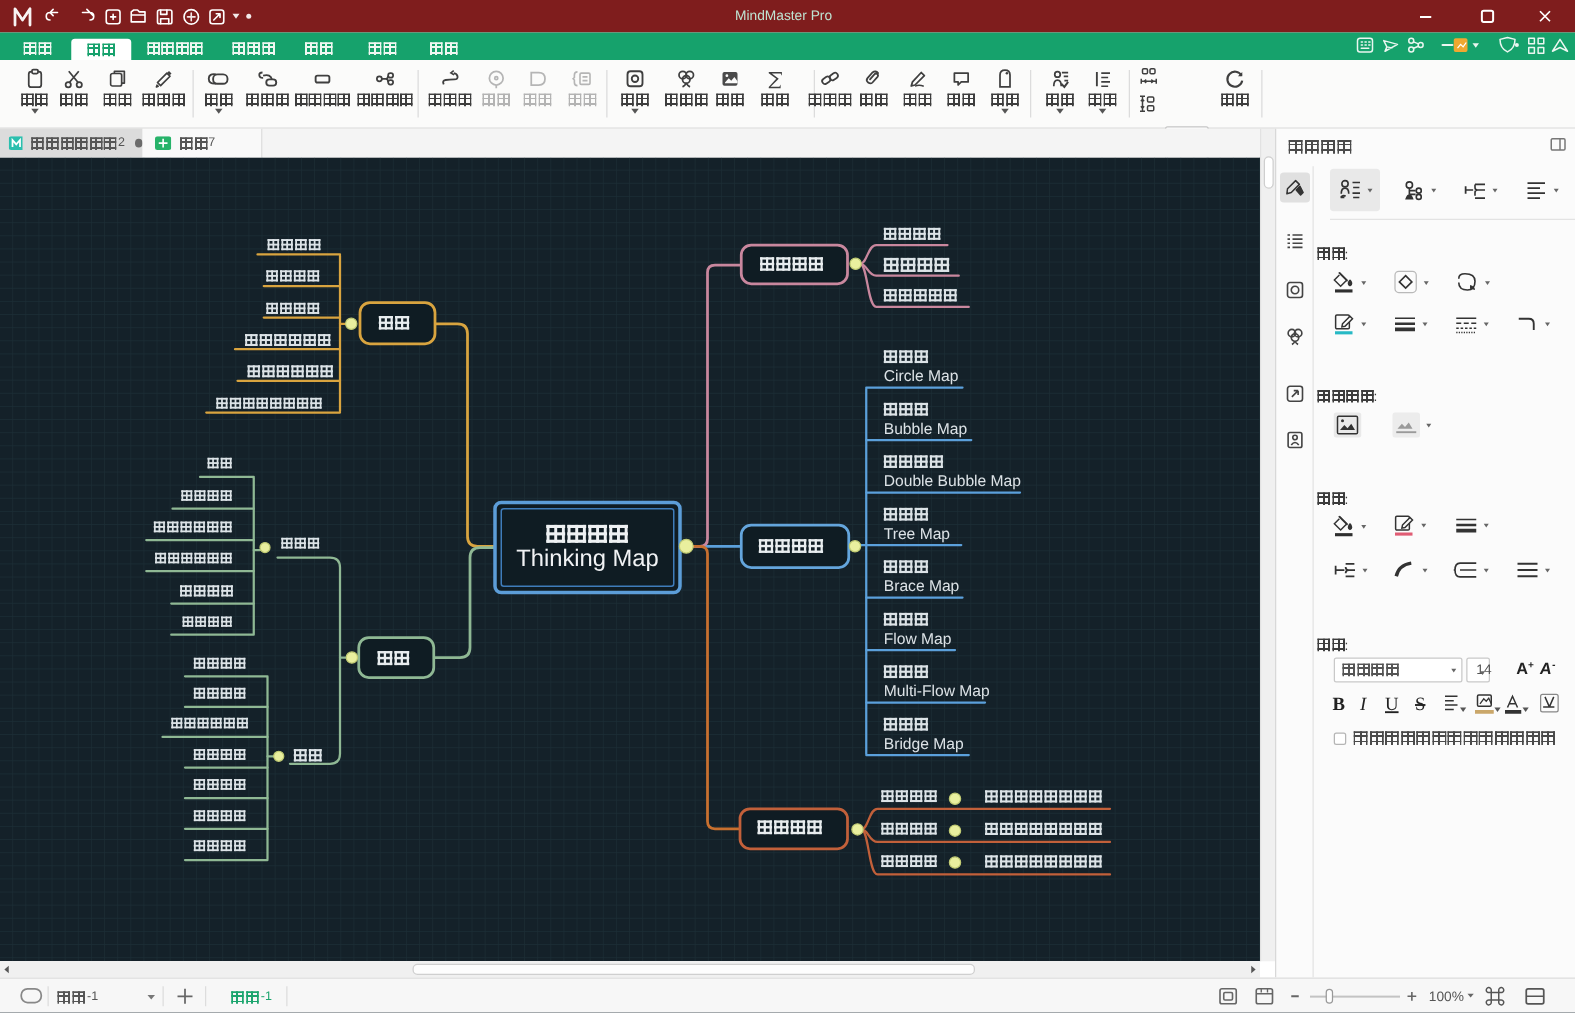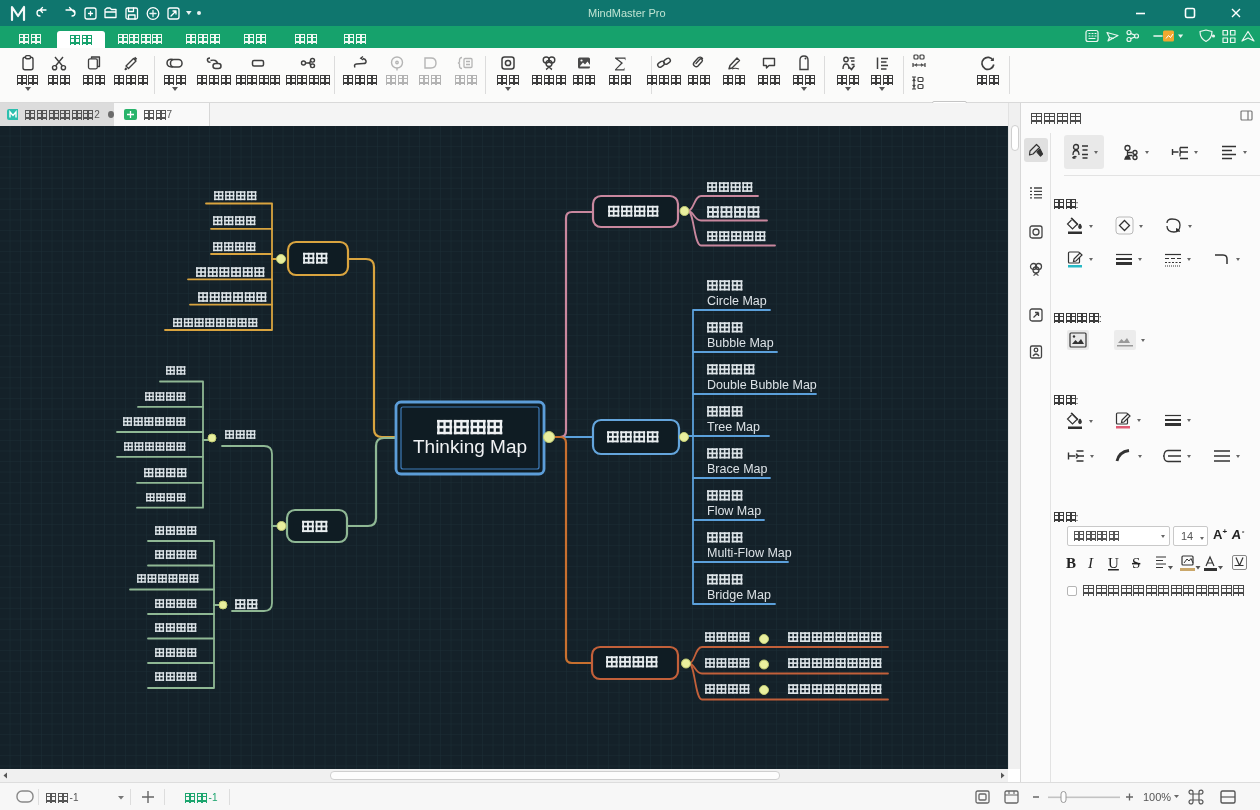--- a/index.html
+++ b/index.html
@@ -9,21 +9,21 @@
 .zh i{display:block;width:10px;height:10px;background:
  linear-gradient(to right,var(--c) 0 1.3px,transparent 1.3px),
  linear-gradient(to left,var(--c) 0 1.3px,transparent 1.3px),
  linear-gradient(90deg,transparent 0 42%,var(--c) 42% 58%,transparent 58%),
  linear-gradient(to bottom,var(--c) 0 1.4px,transparent 1.4px),
  repeating-linear-gradient(to bottom,transparent 0 3px,var(--c) 3px 4.4px)}
 .zh.gr{--c:#18a970}
 .zh.gy{--c:#b3b3b3}
 .zh.g6{--c:#666}
 
-#titlebar{left:0;top:0;width:1260px;height:26px;background:#0f766e}
+#titlebar{left:0;top:0;width:1260px;height:26px;background:#7f1d1d}
 #titlebar svg{position:absolute;top:0;left:0}
 #mmtitle{left:588px;top:7px;color:#bfe3d2;font-size:11px}
 
 #menubar{left:0;top:26px;width:1260px;height:22px;background:#16a26c}
 .mtab{position:absolute;top:4px;height:18px;display:flex;align-items:center;justify-content:center}
 .mtab .zh{--c:#eef7f1}
 .mtab.sel{background:#fff;border-radius:3px 3px 0 0;top:5px;height:17px}
 .mtab.sel .zh{--c:#17a26d}
 
 #toolbar{left:0;top:48px;width:1260px;height:55px;background:#fbfbfa;border-bottom:1px solid #d9d9d9}
@@ -1121,21 +1121,21 @@
       </span><span style="font-size:11px;color:#3c3c3c">:</span></div>
 <div class="abs" style="left:46px;top:423px;width:103px;height:20px;border:1px solid #c9c9c9;background:#fff;border-radius:2px;display:flex;align-items:center;padding-left:6px">
       <span class="zh g6" style="--c:#555">
         <i></i>
         <i></i>
         <i></i>
         <i></i>
       </span>
       <span class="pcar" style="position:absolute;right:4px"></span>
     </div>
-<div class="abs" style="left:152px;top:423px;width:35px;height:20px;border:1px solid #c9c9c9;background:#fff;border-radius:2px;font-size:11px;color:#555;padding:3px 0 0 7px">14<span class="pcar" style="position:absolute;right:3px;top:7px"></span></div>
+<div class="abs" style="left:152px;top:423px;width:19px;height:20px;border:1px solid #c9c9c9;background:#fff;border-radius:2px;font-size:11px;color:#555;padding:3px 0 0 7px">14<span class="pcar" style="position:absolute;right:3px;top:7px"></span></div>
 <div class="abs" style="left:192px;top:424px;font-size:13px;color:#222;font-weight:bold">A<span style="font-size:8px;vertical-align:super">+</span></div>
 <div class="abs" style="left:211px;top:424px;font-size:13px;color:#222;font-weight:bold;transform:skewX(-8deg)">A<span style="font-size:8px;vertical-align:super">-</span></div>
 
 <svg width="200" height="22" style="position:absolute;left:43px;top:450px">
 <g fill="#222" font-family="Liberation Serif" font-size="15">
 <text x="2" y="15" font-weight="bold">B</text>
 <text x="24" y="15" font-style="italic" font-family="Liberation Serif">I</text>
 <text x="44" y="15" text-decoration="underline">U</text>
 <text x="68" y="15" text-decoration="line-through">S</text>
 </g>

